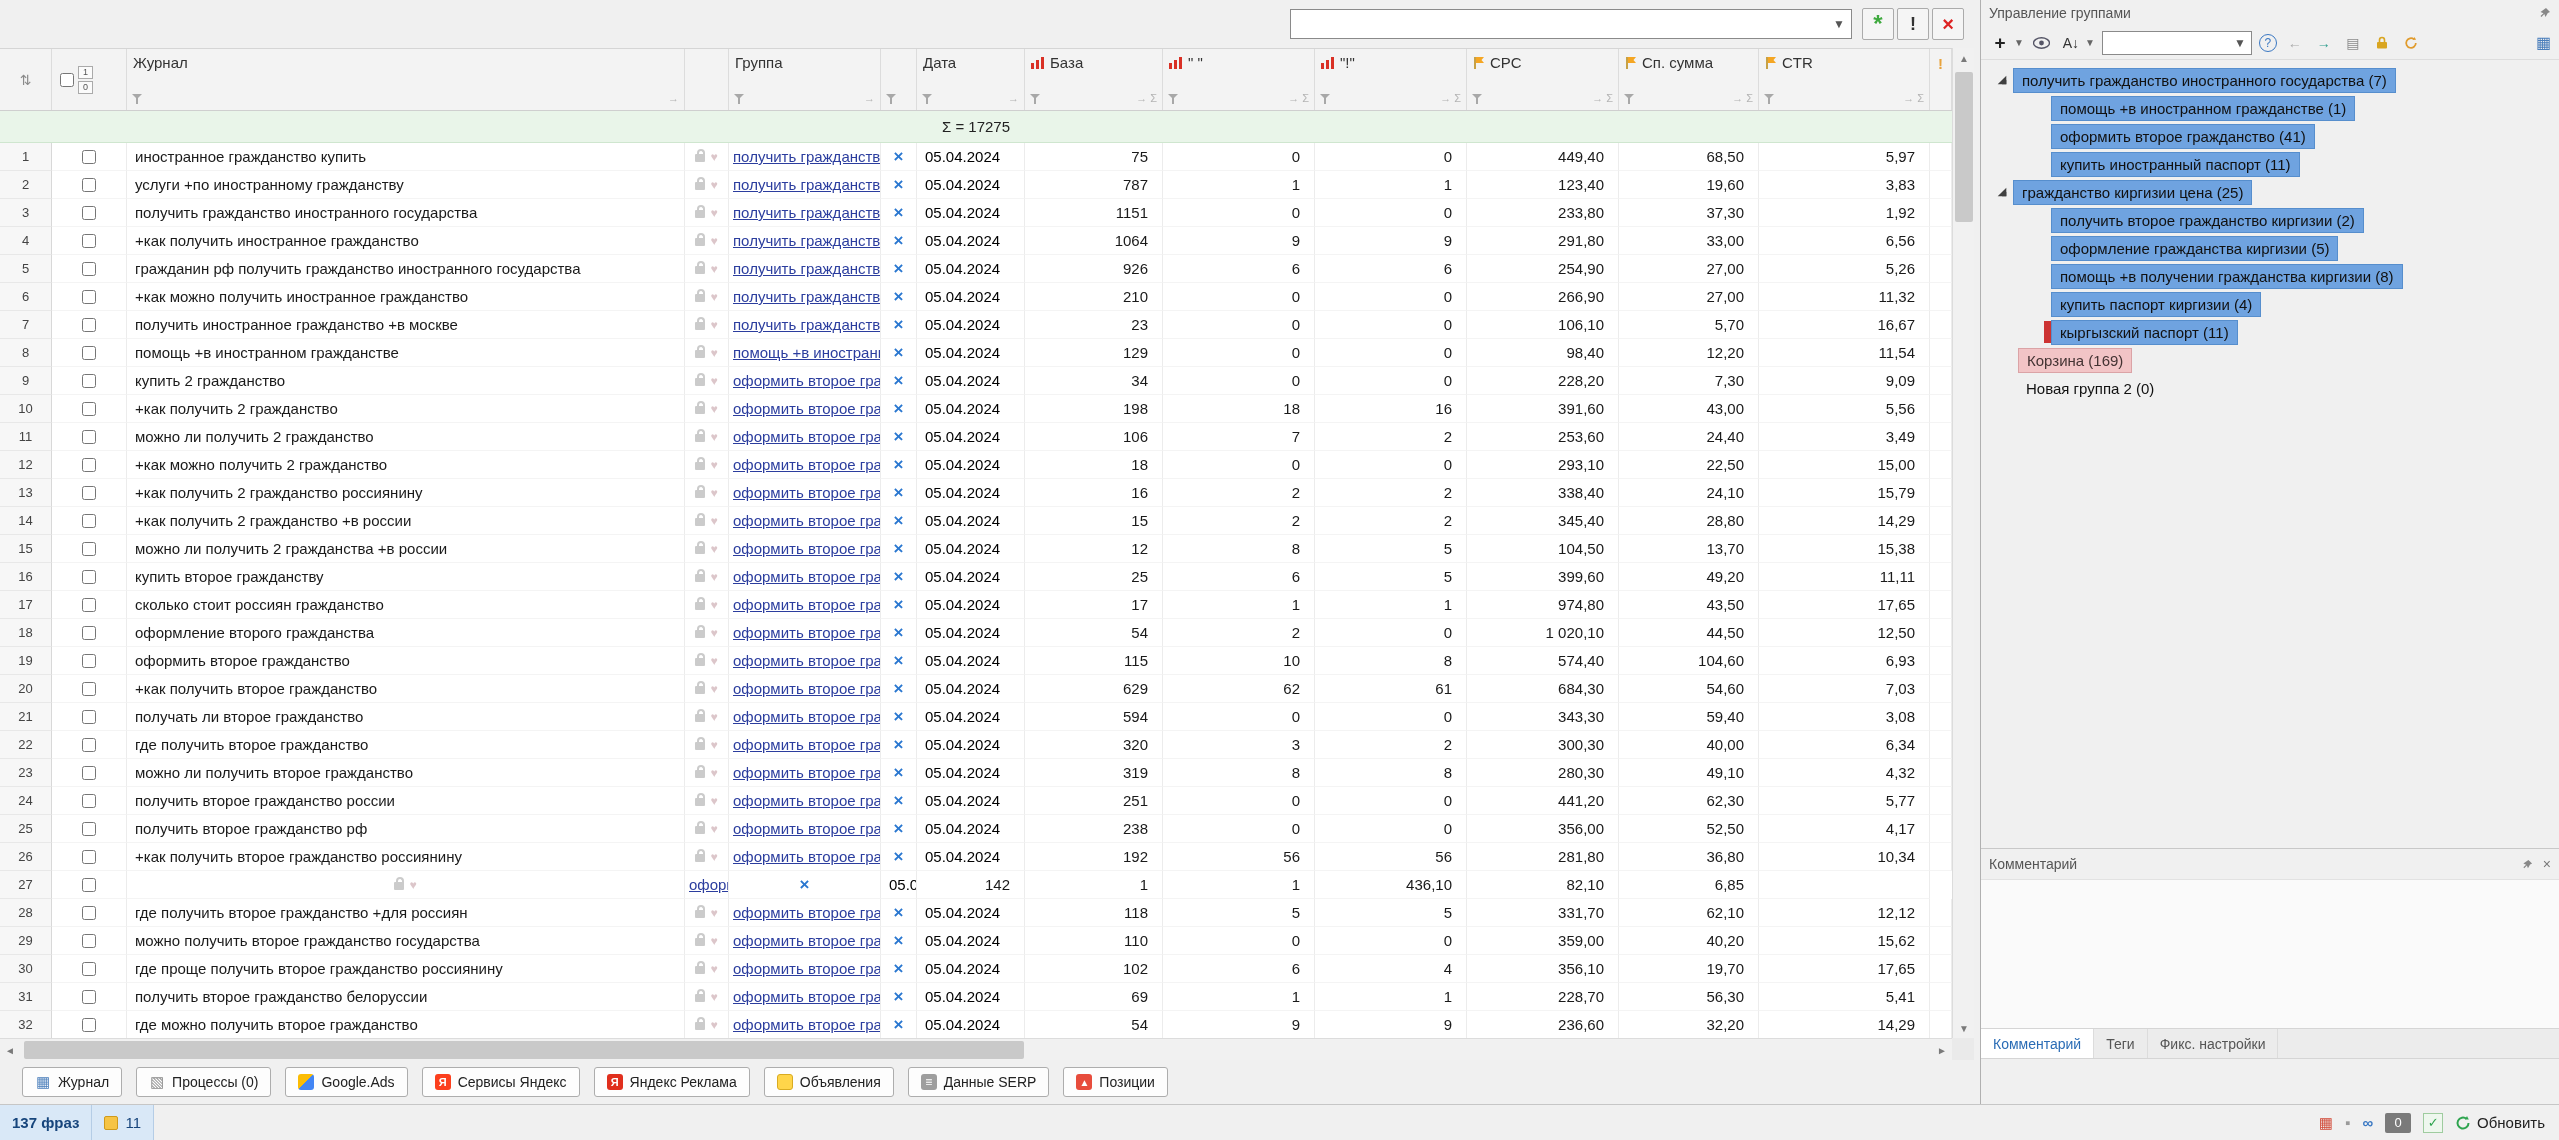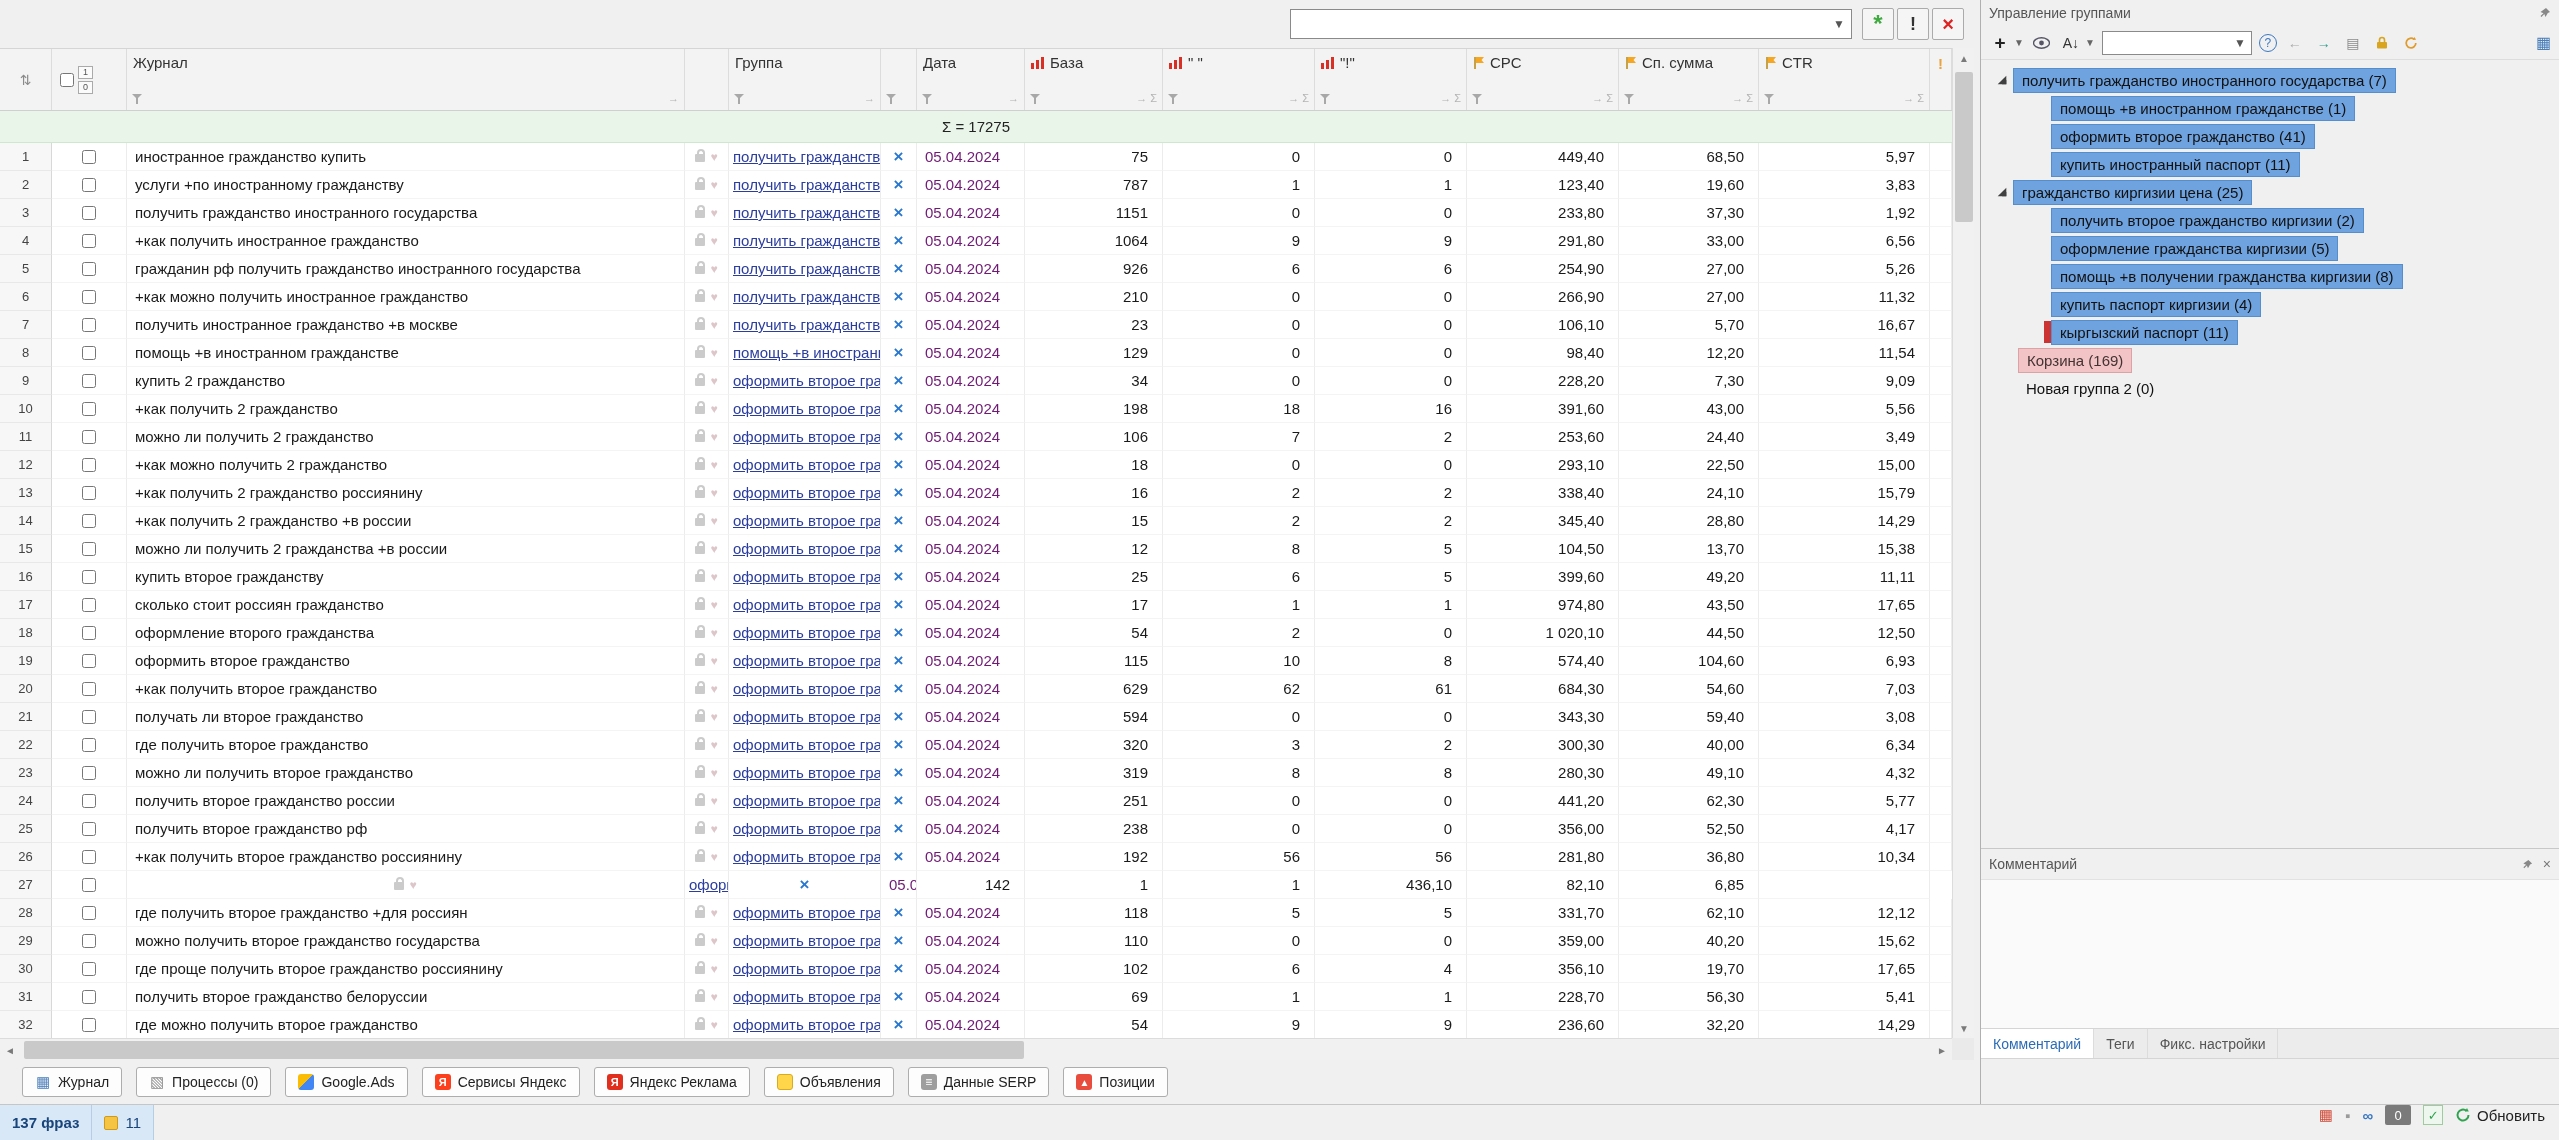--- a/index.html
+++ b/index.html
@@ -41,21 +41,21 @@
   .td-check input,.th-check input{width:14px;height:14px}
   .td-phrase{padding-left:8px}
   .td-rowicons{gap:5px;justify-content:center}
   .lock-icon{position:relative;width:10px;height:8px;background:#cbcbcb;border-radius:1px;display:inline-block;margin-top:3px}
   .lock-icon::before{content:"";position:absolute;top:-5px;left:2px;width:4px;height:5px;border:2px solid #cbcbcb;border-bottom:none;border-radius:4px 4px 0 0}
   .heart-icon{color:#dcc6ca;font-size:12px}
   .td-group{padding-left:4px}
   .group-link{color:#2b3d9e;text-decoration:underline;cursor:pointer;overflow:hidden;white-space:nowrap;display:block}
   .td-src{justify-content:center}
   .ws-icon{color:#2a77d0;font-weight:bold;font-size:17px;line-height:1}
-  .td-date{padding-left:8px;color:#701a75}
+  .td-date{padding-left:8px;color:#000000}
   .td.num{justify-content:flex-end;padding-right:14px}
   .chart-ic,.flag-ic{flex:0 0 auto;display:inline-flex}
 
   
   .vscroll{position:absolute;left:1952px;top:48px;width:22px;height:990px;background:#f1f1f1;border-left:1px solid #dcdcdc}
   .vscroll .arr{position:absolute;left:0;width:22px;height:20px;color:#7a7a7a;font-size:10px;display:flex;align-items:center;justify-content:center}
   .vscroll .arr.down{bottom:0}
   .vscroll .thumb{position:absolute;left:2px;top:24px;width:18px;height:150px;background:#c9c9c9;border-radius:2px}
   .hscroll{position:absolute;left:0;top:1038px;width:1952px;height:22px;background:#f1f1f1;border-top:1px solid #dcdcdc}
   .hscroll .arr{position:absolute;top:0;width:20px;height:22px;color:#7a7a7a;font-size:10px;display:flex;align-items:center;justify-content:center}
@@ -76,21 +76,21 @@
   .yandex-services-icon::before{content:"Я"}
   .yandex-ads-icon{background:#e02f1d;font-weight:bold;font-size:11px}
   .yandex-ads-icon::before{content:"Я"}
   .ads-icon{background:#ffd54a;border:1px solid #d9ab21}
   .serp-icon{background:#9e9e9e}
   .serp-icon::before{content:"≡"}
   .positions-icon{background:#e74c3c;font-size:10px}
   .positions-icon::before{content:"▲"}
 
   
-  .status-bar{position:absolute;left:0;top:1104px;width:2559px;height:36px;background:#f0f0f0;border-top:1px solid #c6c6c6;display:flex;align-items:flex-start}
+  .status-bar{position:absolute;left:0;top:1104px;width:2559px;height:36px;background:#f0f0f0;border-top:1px solid #c6c6c6;display:flex;align-items:center}
   .sb-seg{height:100%;display:flex;align-items:center;padding:0 12px;background:#d9e8f7;border-right:1px solid #b5cde6;color:#17457c;gap:7px}
   .sb-seg b{font-weight:bold}
   .warn-sq{width:14px;height:14px;background:#f6c445;border:1px solid #cf9a1c;border-radius:2px}
   .sb-right{margin-left:auto;display:flex;align-items:center;gap:12px;padding-right:14px}
   .sb-ic{font-size:15px}
   .grid-red{color:#d14836}
   .dot-gray{color:#9a9a9a}
   .inf-blue{color:#3a78c3;font-weight:bold}
   .badge0{min-width:26px;height:20px;background:#7a7a7a;color:#fff;border-radius:2px;display:flex;align-items:center;justify-content:center;font-size:13px;padding:0 4px}
   .check-box{width:20px;height:20px;border:1px solid #9fcc9f;background:#eef7ee;color:#2ea44f;display:flex;align-items:center;justify-content:center;font-size:13px}

